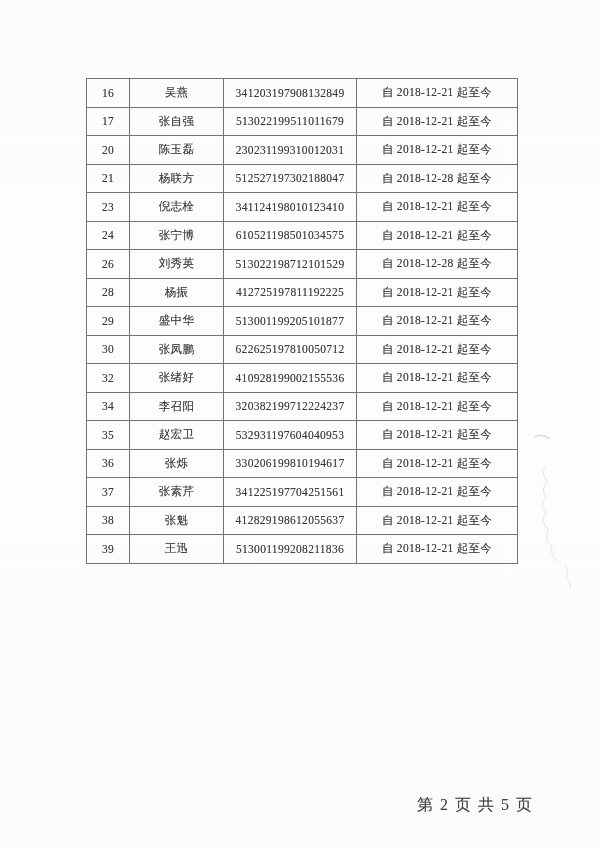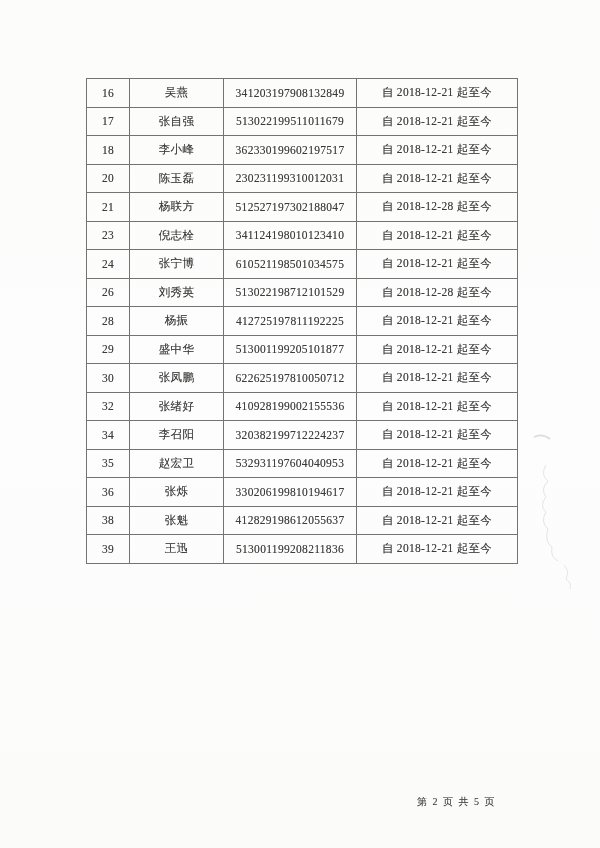--- a/index.html
+++ b/index.html
@@ -37,21 +37,21 @@
   }
   .roster-table { border: 1px solid #6a6866; }
   .col-no { width: 43px; }
   .col-name { width: 94px; }
   .col-id { width: 133px; }
   .col-period { width: 161px; }
   .footer {
     position: absolute;
     top: 795px;
     left: 417px;
-    font-size: 10px;
+    font-size: 16px;
     color: #474543;
     text-shadow: 0 0 0.6px rgba(90,88,86,0.5);
     letter-spacing: 1.5px;
   }
   .scan-mark {
     position: absolute;
     right: 14px;
     top: 425px;
     width: 70px;
     height: 170px;
@@ -75,26 +75,20 @@
         <tr>
           <td>16</td>
           <td>吴燕</td>
           <td>341203197908132849</td>
           <td>自 2018-12-21 起至今</td>
         </tr>
         <tr>
           <td>17</td>
           <td>张自强</td>
           <td>513022199511011679</td>
-          <td>自 2018-12-21 起至今</td>
-        </tr>
-        <tr>
-          <td>18</td>
-          <td>李小峰</td>
-          <td>362330199602197517</td>
           <td>自 2018-12-21 起至今</td>
         </tr>
         <tr>
           <td>20</td>
           <td>陈玉磊</td>
           <td>230231199310012031</td>
           <td>自 2018-12-21 起至今</td>
         </tr>
         <tr>
           <td>21</td>
@@ -156,20 +150,26 @@
           <td>532931197604040953</td>
           <td>自 2018-12-21 起至今</td>
         </tr>
         <tr>
           <td>36</td>
           <td>张烁</td>
           <td>330206199810194617</td>
           <td>自 2018-12-21 起至今</td>
         </tr>
         <tr>
+          <td>37</td>
+          <td>张素芹</td>
+          <td>341225197704251561</td>
+          <td>自 2018-12-21 起至今</td>
+        </tr>
+        <tr>
           <td>38</td>
           <td>张魁</td>
           <td>412829198612055637</td>
           <td>自 2018-12-21 起至今</td>
         </tr>
         <tr>
           <td>39</td>
           <td>王迅</td>
           <td>513001199208211836</td>
           <td>自 2018-12-21 起至今</td>

